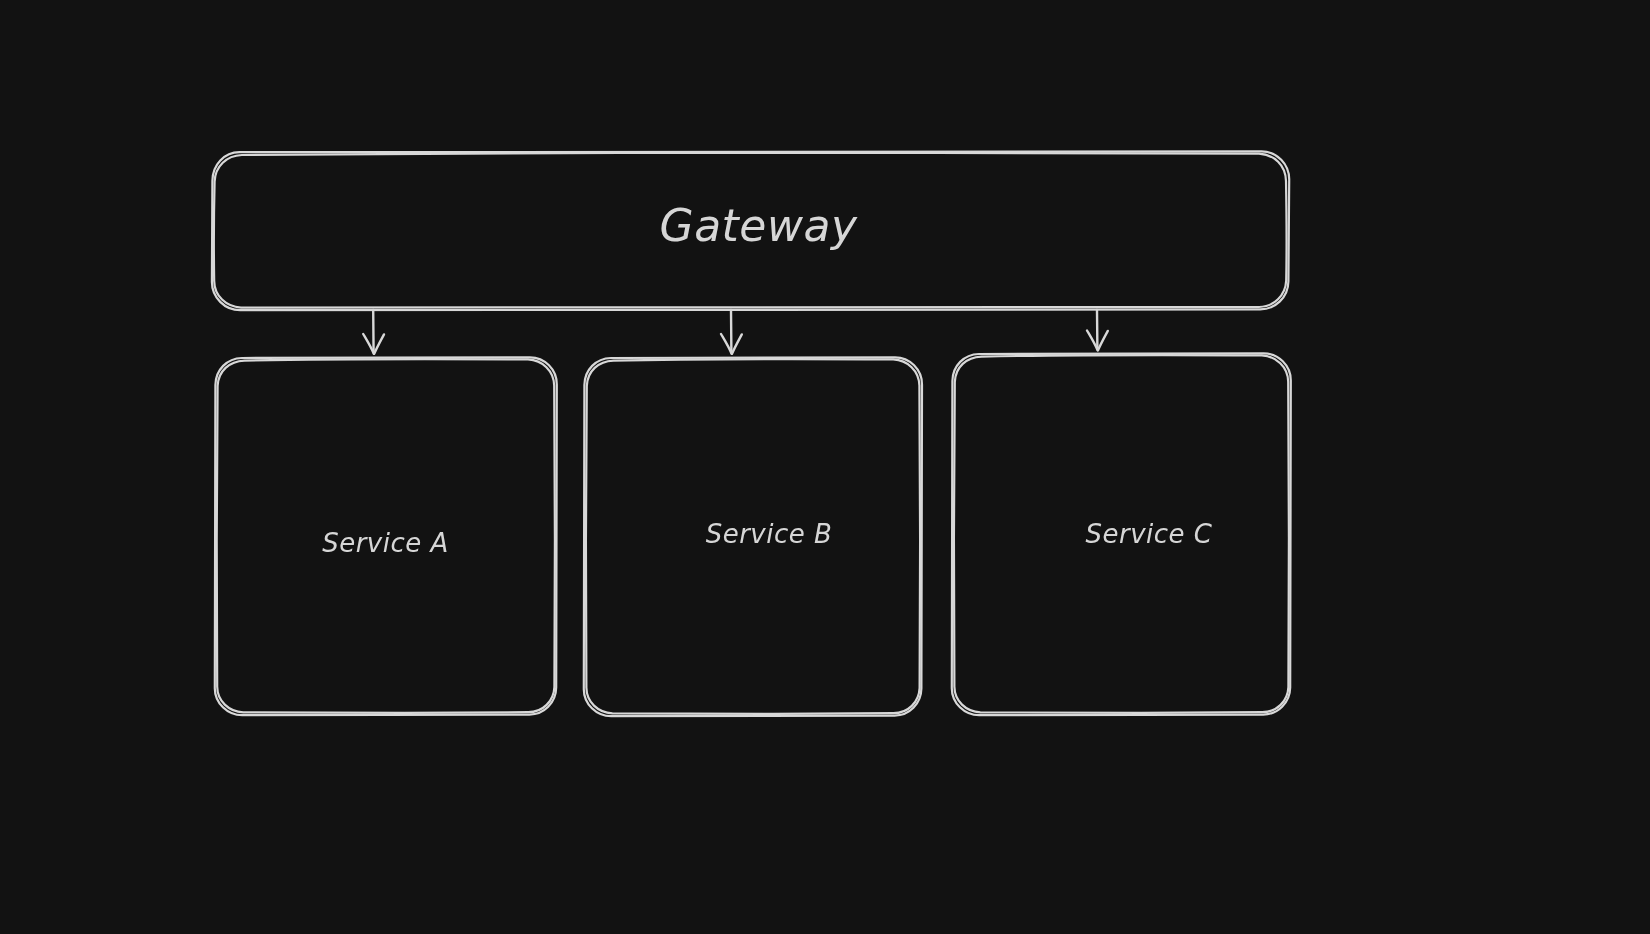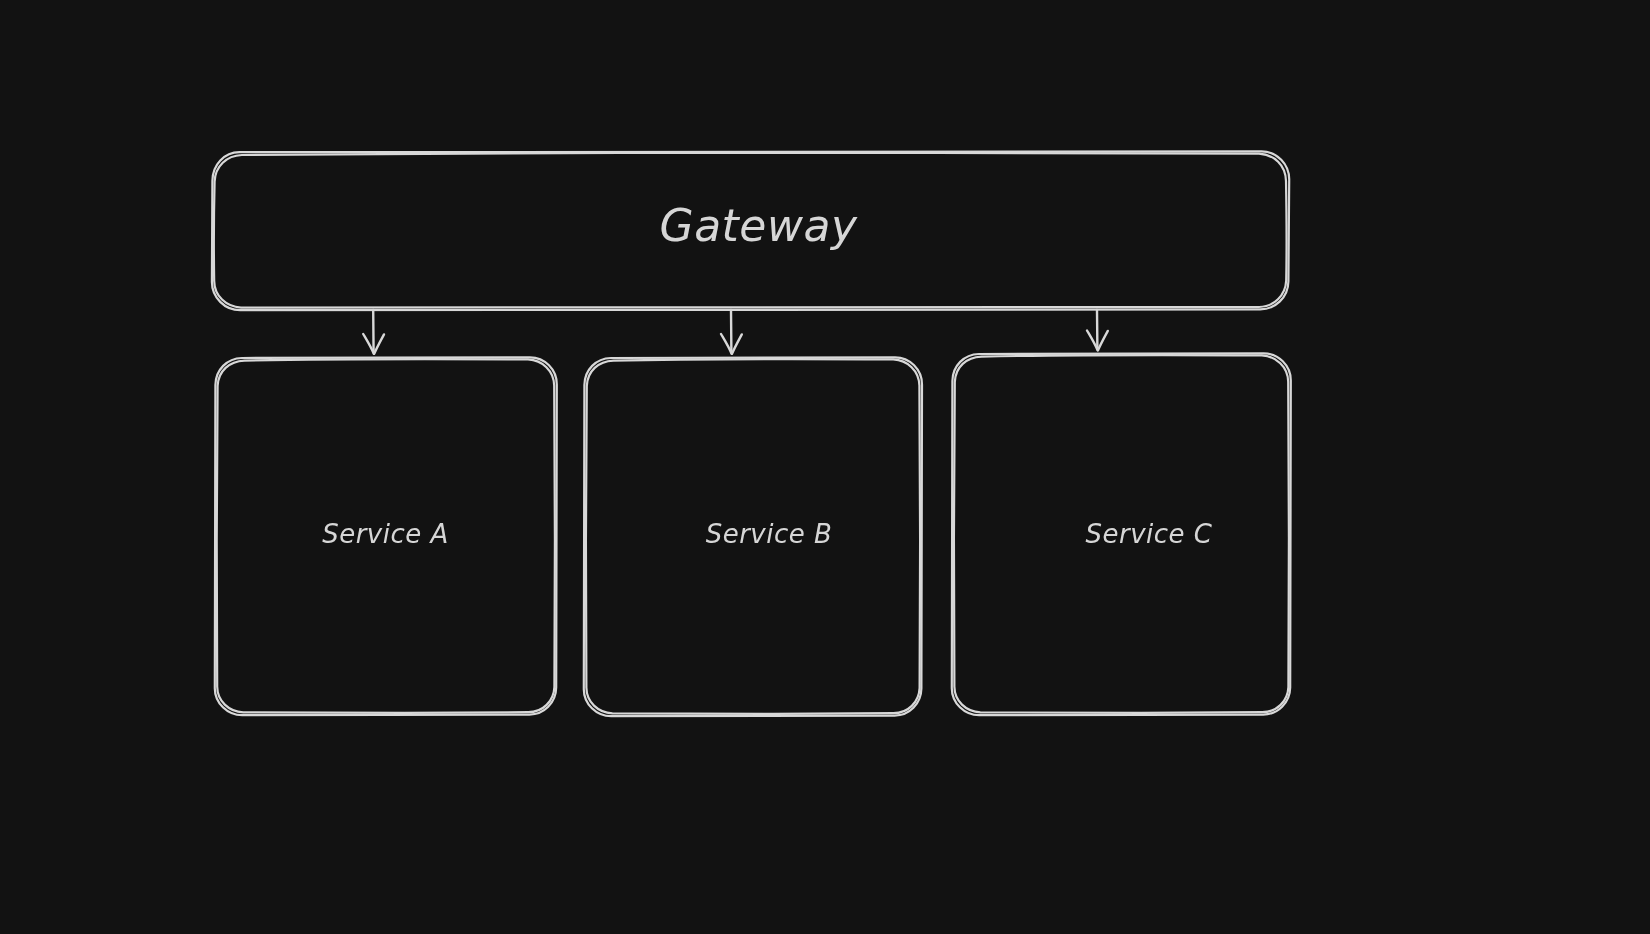--- a/index.html
+++ b/index.html
@@ -44,21 +44,21 @@
     width: 1079px;
     font-size: 44px;
     line-height: 60px;
     margin-left: 8px;
   }
   .label-service {
     font-size: 26px;
     line-height: 34px;
     top: 517px;
   }
-  .label-svc-a { left: 214px; width: 343px; }
+  .label-svc-a { left: 214px; width: 343px; margin-top: 9px; }
   .label-svc-b { left: 583px; width: 372px; }
   .label-svc-c { left: 951px; width: 396px; }
 
   .hit-box {
     position: absolute;
     background: transparent;
   }
   .hit-gateway { left: 211px; top: 151px; width: 1079px; height: 159px; }
   .hit-svc-a { left: 214px; top: 357px; width: 343px; height: 358px; }
   .hit-svc-b { left: 583px; top: 357px; width: 339px; height: 359px; }

